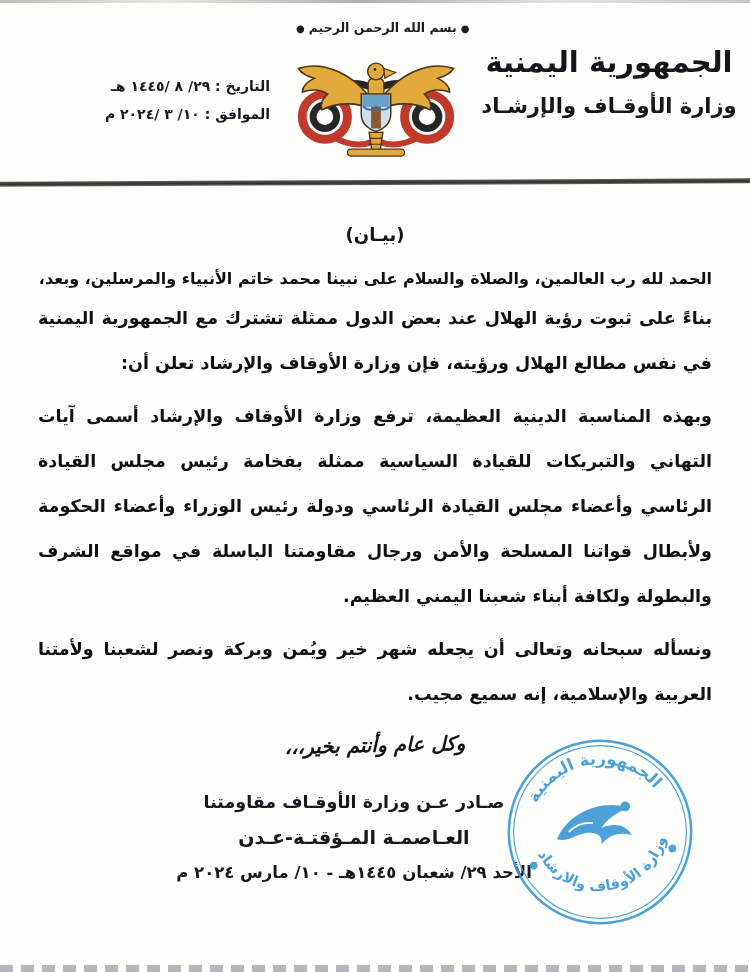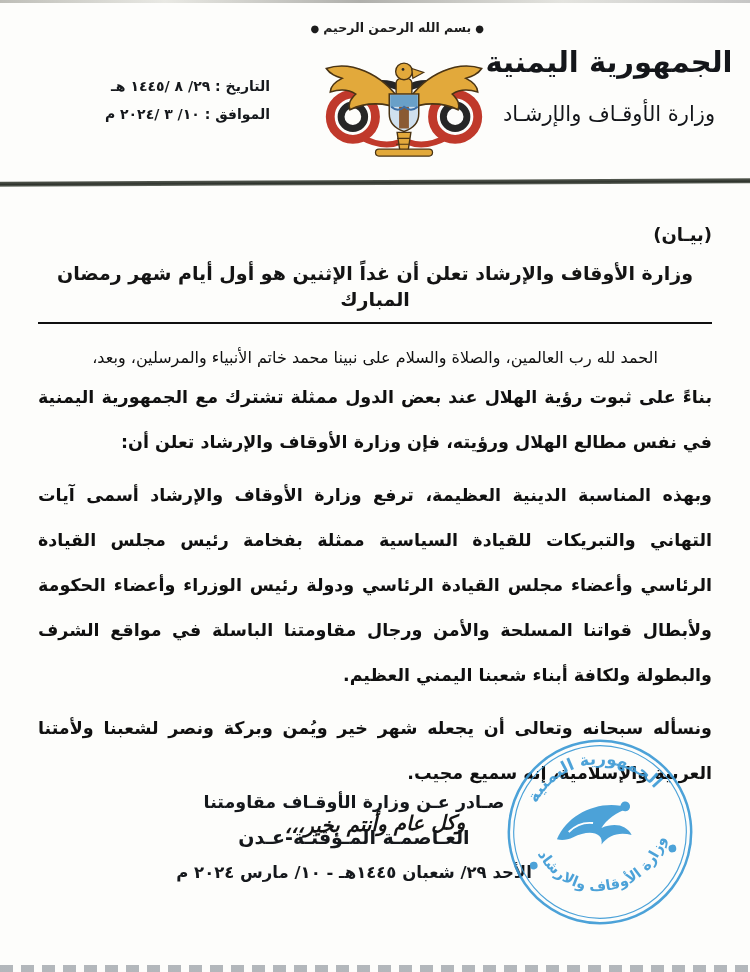--- a/index.html
+++ b/index.html
@@ -11,37 +11,37 @@
   
   .scan-top{position:absolute;top:0;left:0;width:100%;height:3px;
     background:linear-gradient(90deg,#8a8a80 0%,#d8d8d0 22%,#70706a 48%,#cfcfc8 75%,#999 100%);
     opacity:.55;}
   .scan-bottom{position:absolute;bottom:0;left:0;width:100%;height:7px;
     background:repeating-linear-gradient(90deg,#9aa0a6 0 13px,rgba(255,255,255,0) 13px 21px);
     opacity:.75;}
   
   .dates{position:absolute;top:72px;left:30px;width:240px;text-align:right;
     direction:rtl;font-weight:bold;font-size:14px;line-height:28px;color:#15181c;}
-  .center-emblem{position:absolute;top:20px;left:292px;width:196px;text-align:right;}
+  .center-emblem{position:absolute;top:20px;left:292px;width:196px;text-align:left;}
   .bismillah{font-size:12.5px;font-weight:bold;color:#1c1c1c;letter-spacing:0;}
   .bismillah .dot{font-size:10px;vertical-align:middle;padding:0 4px;}
   .emblem-svg{margin-top:4px;}
   .org{position:absolute;top:44px;left:478px;width:262px;text-align:center;direction:rtl;}
   .republic{font-size:29px;font-weight:bold;color:#14161a;line-height:1.25;}
-  .ministry{font-size:21px;font-weight:normal;color:#14161a;margin-top:22px;letter-spacing:1px;}
+  .ministry{font-size:21px;font-weight:bold;color:#14161a;margin-top:14px;letter-spacing:1px;}
   .rule{position:absolute;top:180px;left:-4px;width:758px;height:5px;
     background:linear-gradient(180deg,#565b52,#2e332c 60%,#6a6f66);
     transform:rotate(-0.25deg);}
   
   .doc-main{position:absolute;top:212px;left:38px;right:38px;direction:rtl;}
-  .bayan{font-size:18px;font-weight:bold;margin:12px 0 6px;}
+  .bayan{font-size:18px;font-weight:bold;text-align:center;margin:12px 0 6px;}
   .doc-title{text-align:center;margin:16px 0 6px;}
   .doc-title span{display:inline-block;font-size:19px;font-weight:bold;
     padding:0 4px 10px;border-bottom:2.5px solid #101010;line-height:1.35;}
-  .salutation{text-align:center;font-size:16px;font-weight:400;margin:24px 0 2px;color:#101010;}
+  .salutation{text-align:right;font-size:16px;font-weight:700;margin:24px 0 2px;color:#101010;}
   .para{font-size:17.5px;font-weight:bold;line-height:45px;text-align:justify;
     text-justify:inter-word;margin:8px 0 0;color:#101010;}
   .closing{text-align:center;font-size:20px;font-weight:bold;font-style:italic;
     margin-top:16px;transform:rotate(-1.2deg);}
   
   .doc-footer{position:absolute;top:792px;left:118px;width:472px;direction:rtl;
     text-align:center;font-weight:bold;color:#15181c;}
   .f-issued{font-size:17.5px;margin-bottom:14px;letter-spacing:.5px;}
   .f-location{font-size:19px;margin-bottom:15px;letter-spacing:.5px;}
   .f-date{font-size:16.5px;}
@@ -100,23 +100,20 @@
   <div class="org">
     <div class="republic">الجمهورية اليمنية</div>
     <div class="ministry">وزارة الأوقـاف والإرشـاد</div>
   </div>
 
   <div class="rule"></div>
 
   <main class="doc-main">
     <div class="bayan">(بيـان)</div>
 
-    <div class="doc-title">
-      <span>وزارة الأوقاف والإرشاد تعلن أن غداً الإثنين هو أول أيام شهر رمضان المبارك</span>
-    </div>
 
     <div class="salutation">الحمد لله رب العالمين، والصلاة والسلام على نبينا محمد خاتم الأنبياء والمرسلين، وبعد،</div>
 
     <p class="para">بناءً على ثبوت رؤية الهلال عند بعض الدول ممثلة تشترك مع الجمهورية اليمنية في نفس مطالع الهلال ورؤيته، فإن وزارة الأوقاف والإرشاد تعلن أن:</p>
 
 
     <p class="para">وبهذه المناسبة الدينية العظيمة، ترفع وزارة الأوقاف والإرشاد أسمى آيات التهاني والتبريكات للقيادة السياسية ممثلة بفخامة رئيس مجلس القيادة الرئاسي وأعضاء مجلس القيادة الرئاسي ودولة رئيس الوزراء وأعضاء الحكومة ولأبطال قواتنا المسلحة والأمن ورجال مقاومتنا الباسلة في مواقع الشرف والبطولة ولكافة أبناء شعبنا اليمني العظيم.</p>
 
     <p class="para">ونسأله سبحانه وتعالى أن يجعله شهر خير ويُمن وبركة ونصر لشعبنا ولأمتنا العربية والإسلامية، إنه سميع مجيب.</p>
 

